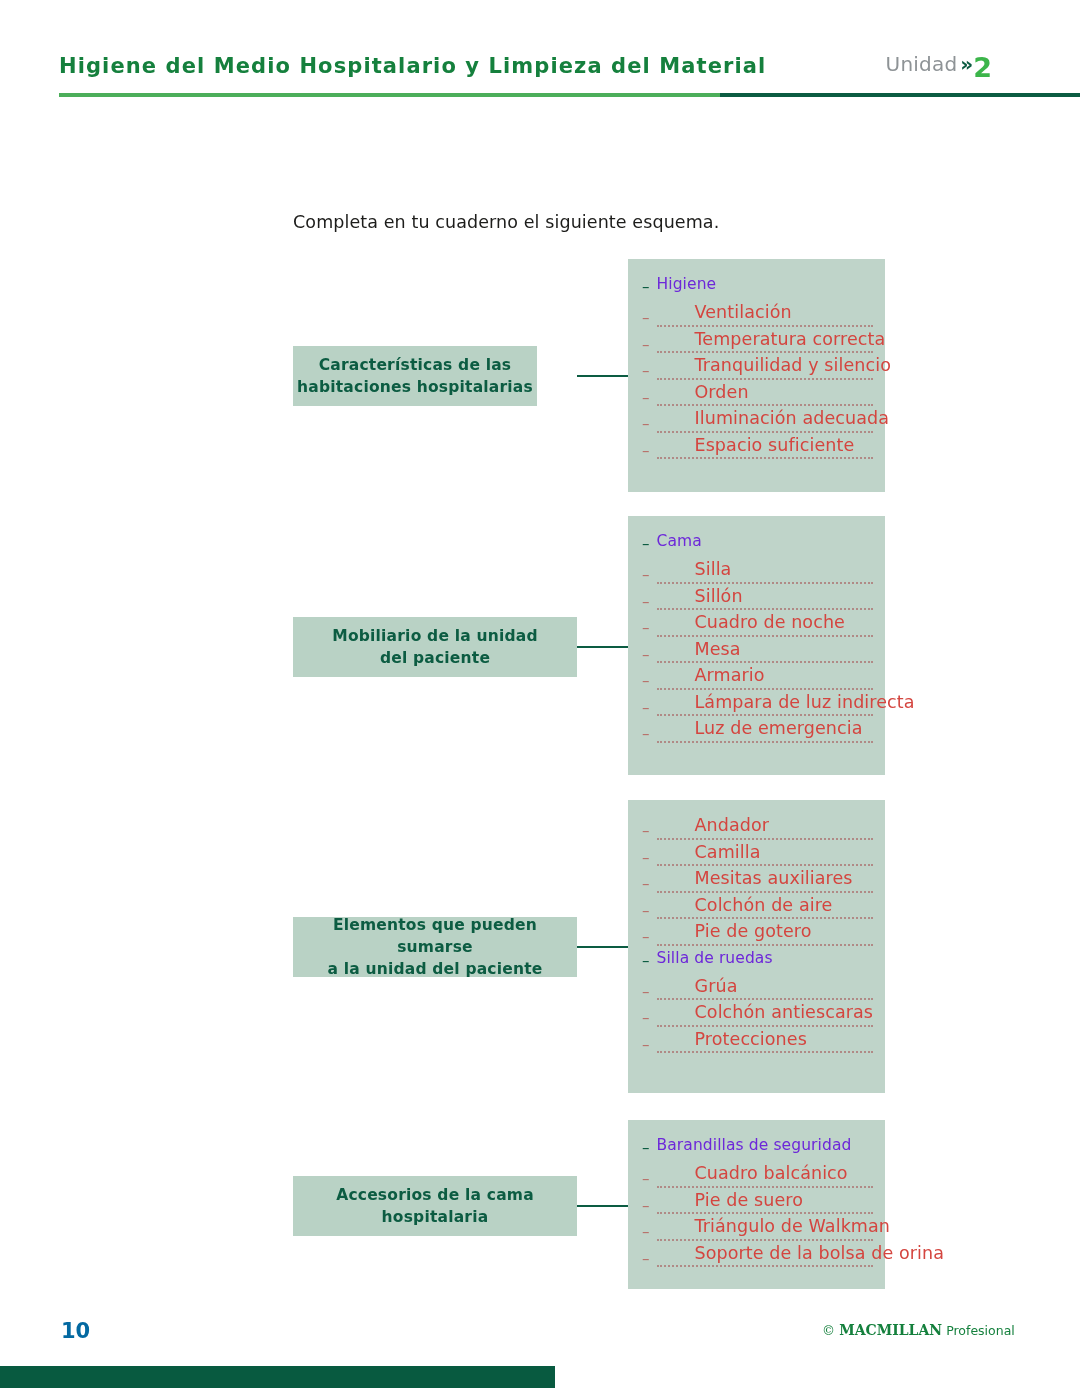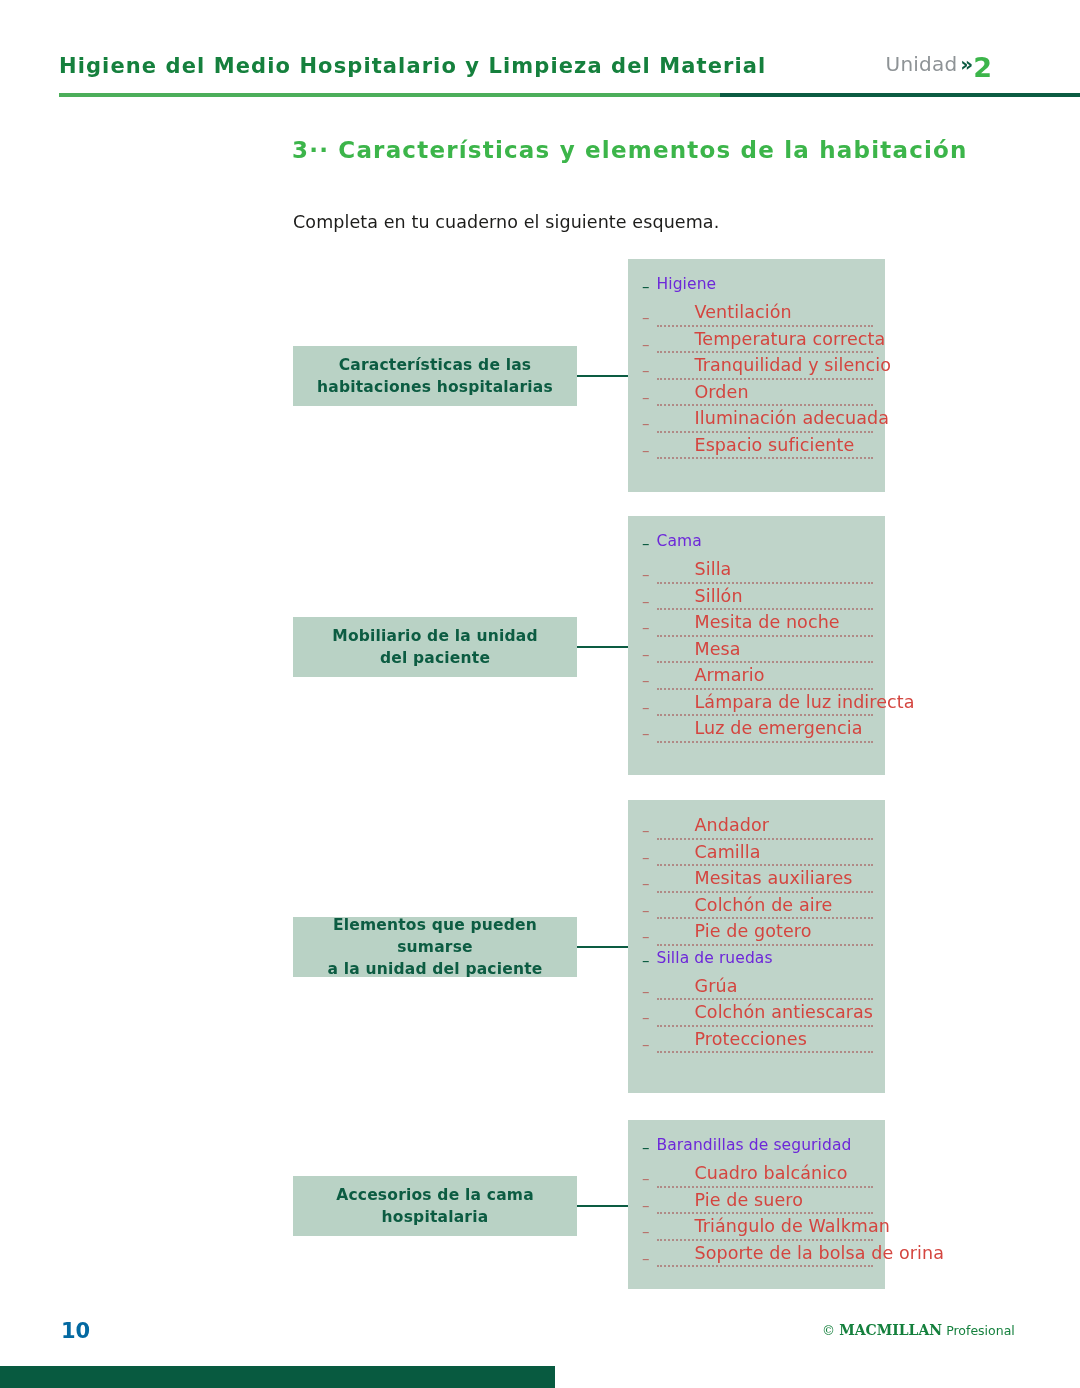--- a/index.html
+++ b/index.html
@@ -228,30 +228,28 @@
   <div class="header-unit-group">
     <span class="header-unit-label">Unidad</span>
     <span class="header-unit-chev">»</span>
     <span class="header-unit-number">2</span>
   </div>
   <div class="header-rule-light"></div>
   <div class="header-rule-dark"></div>
 </div>
 
 <div class="section-title">
-  <span class="num"><span>3··</span>
-  <span>Características y elementos de la habitación</span></span>
 </div>
 
 <div class="instruction">Completa en tu cuaderno el siguiente esquema.</div>
 
 <div class="diagram">
 
   <div class="group">
-    <div class="left-box" style="left:293px; top:346px; width:284px; height:60px;">
+    <div class="left-box" style="left:293px; top:346px; width:244px; height:60px;">
       <div>
         <span>Características de las</span><br>
         <span>habitaciones hospitalarias</span>
       </div>
     </div>
     <div class="connector" style="left:577px; top:375px; width:51px;"></div>
     <div class="right-panel" style="top:259px; height:233px;">
 
       <div class="item item-given">
         <span class="dash">–</span>
@@ -336,21 +334,21 @@
         <span class="dash dash-red">–</span>
         <span class="txt-wrap">
             <span class="txt">Sillón</span>
             <span class="rule"></span>
           </span>
       </div>
 
       <div class="item item-answer">
         <span class="dash dash-red">–</span>
         <span class="txt-wrap">
-            <span class="txt">Mesita de noche</span>
+            <span class="txt">Cuadro de noche</span>
             <span class="rule"></span>
           </span>
       </div>
 
       <div class="item item-answer">
         <span class="dash dash-red">–</span>
         <span class="txt-wrap">
             <span class="txt">Mesa</span>
             <span class="rule"></span>
           </span>

